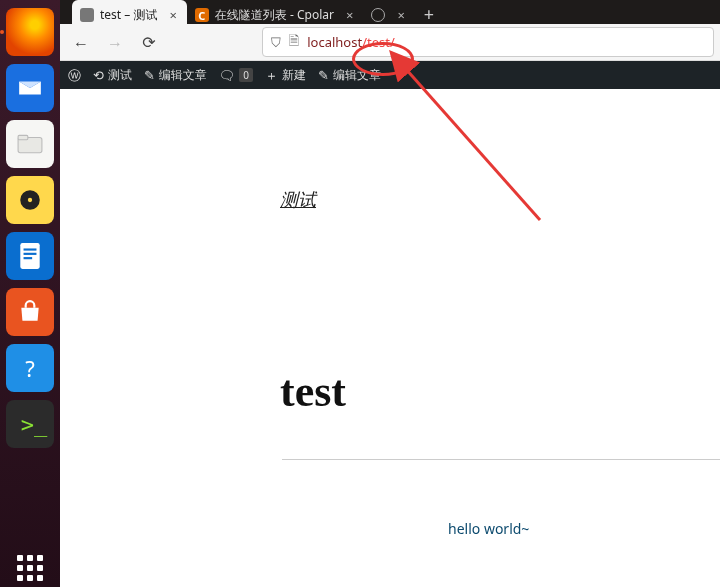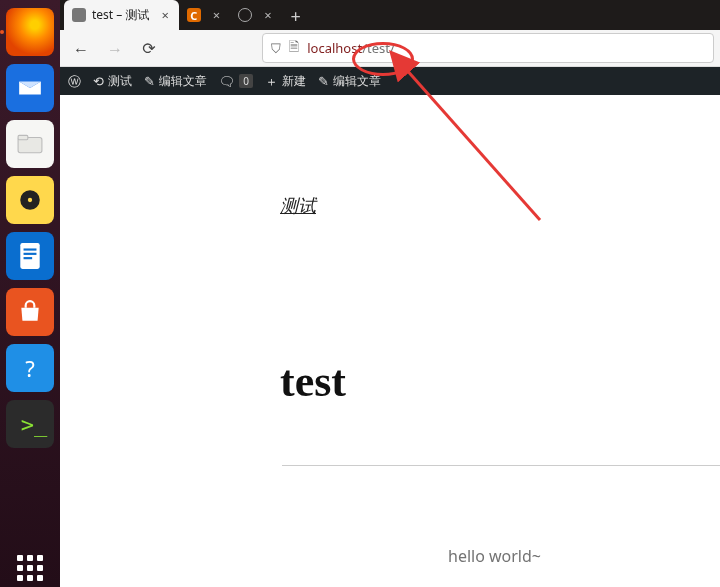--- a/index.html
+++ b/index.html
@@ -22,49 +22,49 @@
   .tile-help{background:#1f8fe6}
   .tile-term{background:#2b2b2b;color:#ddd;font-family:monospace;font-size:16px;text-align:left;padding-left:8px;box-sizing:border-box}
   .tile-term span{color:#8ae234}
   .apps-button{position:absolute;bottom:6px;left:0;width:60px;display:flex;
     justify-content:center}
   .apps-button .grid{display:grid;grid-template-columns:repeat(3,6px);grid-gap:4px}
   .apps-button .grid i{width:6px;height:6px;background:#fff;border-radius:1px;display:block}
 
   
   .browser{position:absolute;left:60px;top:0;right:0;height:100%;display:flex;flex-direction:column}
-  .tabstrip{height:30px;background:#1e1b1a;display:flex;align-items:flex-end;padding-left:4px}
+  .tabstrip{height:24px;background:#1e1b1a;display:flex;padding-left:12px}
   .tab{height:30px;display:flex;align-items:center;padding:0 10px 0 8px;font-size:12px;
     color:#ddd;border-top-left-radius:6px;border-top-right-radius:6px;max-width:190px;gap:6px;cursor:pointer}
   .tab.active{background:#f5f5f5;color:#222}
   .tab .favicon{width:14px;height:14px;border-radius:3px;display:flex;align-items:center;justify-content:center;font-size:11px}
   .fav-ff{background:#777}
   .fav-cpolar{background:#e06a00;color:#fff;font-weight:bold}
   .fav-wp{width:14px;height:14px;border:1.5px solid #aaa;border-radius:50%;box-sizing:border-box}
   .tab .close{margin-left:6px;font-size:13px;opacity:.8}
   .newtab{width:28px;height:28px;color:#ccc;display:flex;align-items:center;justify-content:center;font-size:18px;cursor:pointer}
 
   .toolbar{height:36px;background:#f5f5f5;border-bottom:1px solid #ddd;display:flex;align-items:center;padding:0 6px;gap:4px}
   .nav-btn{width:30px;height:30px;border:none;background:transparent;font-size:16px;color:#444;border-radius:4px;cursor:pointer}
   .nav-btn:disabled{color:#bbb;cursor:default}
   .urlbar{flex:1;height:28px;border:1px solid #ccc;border-radius:4px;background:#fff;display:flex;align-items:center;padding:0 8px;gap:8px;font-size:13px;color:#333}
   .urlbar .ico{font-size:13px;color:#666}
   .urlbar .url-text .url-main{color:#7f1d1d}
-  .urlbar .url-text .url-path{color:#737373}
+  .urlbar .url-text .url-path{color:#ef4444}
 
   .wp-adminbar{height:28px;background:#1d2327;color:#ddd;font-size:12px;display:flex;align-items:center;padding:0 8px;gap:12px}
   .wp-adminbar .item{display:flex;align-items:center;gap:4px;cursor:pointer}
   .wp-adminbar .ico{font-size:13px}
   .wp-adminbar .badge{background:#444;border-radius:2px;padding:0 4px;font-size:10px}
 
   .page{flex:1;background:#fff;position:relative;overflow:hidden}
   .site-title{position:absolute;left:220px;top:98px;font-size:18px;font-style:italic;color:#222;text-decoration:underline}
-  .post-title{position:absolute;left:220px;top:232px;font-family:Georgia,"Times New Roman",serif;font-size:44px;color:#111}
+  .post-title{position:absolute;left:220px;top:248px;font-family:Georgia,"Times New Roman",serif;font-size:44px;color:#111}
   .hr{position:absolute;left:222px;top:370px;width:480px;height:1px;background:#ccc}
-  .post-body{position:absolute;left:388px;top:450px;font-size:16px;color:#737373}
+  .post-body{position:absolute;left:388px;top:430px;font-size:14px;color:#0c4a6e}
 
   
   .annot-ellipse{position:absolute;border:3px solid #e53935;border-radius:50%;pointer-events:none}
   .annot-arrow{position:absolute;pointer-events:none}
 </style>
 </head>
 <body>
 <div id="root">
 
   <div class="dock">
@@ -122,20 +122,21 @@
 
   <div class="browser">
     <div class="tabstrip">
       <div class="tab active">
         <span class="favicon fav-ff"></span>
         <span>test – 测试</span>
         <span class="close">×</span>
       </div>
       <div class="tab">
         <span class="favicon fav-cpolar">C</span>
+        <span>在线隧道列表 - Cpolar</span>
         <span class="close">×</span>
       </div>
       <div class="tab">
         <span class="favicon">
             <span class="fav-wp"></span>
           </span>
         <span class="close">×</span>
       </div>
       <div class="newtab">+</div>
     </div>

